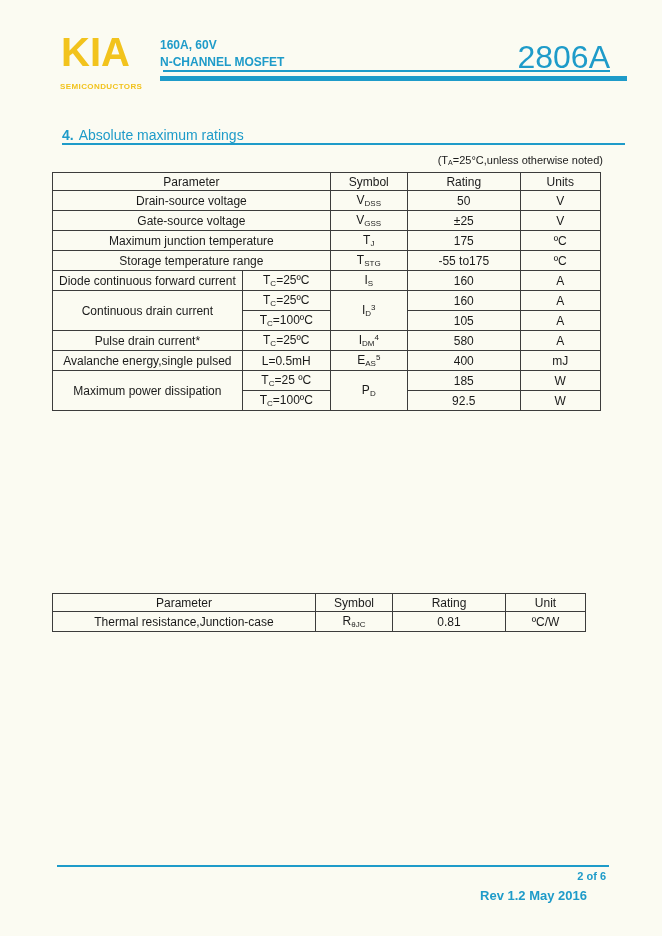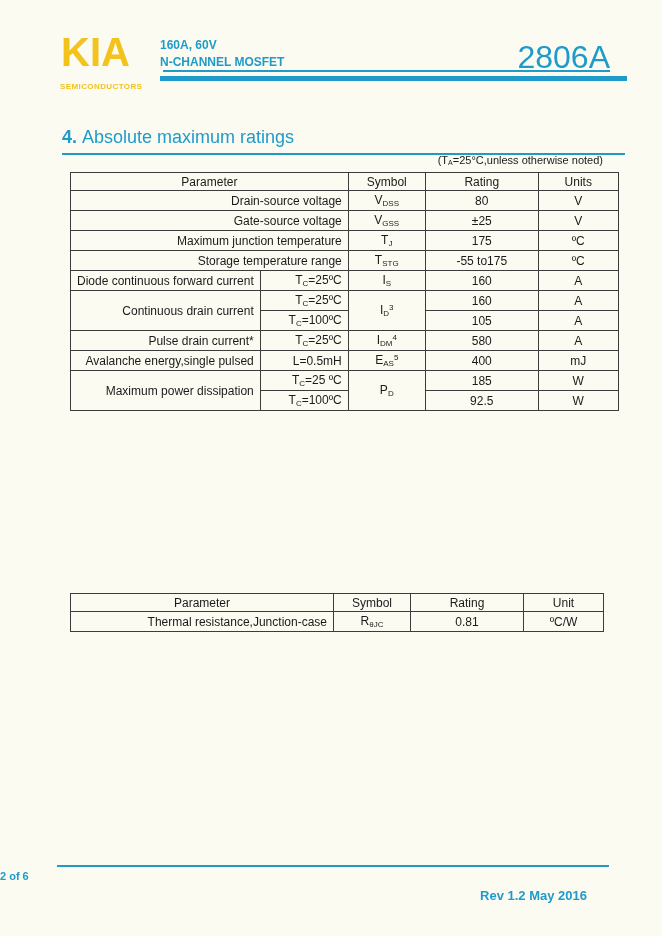--- a/index.html
+++ b/index.html
@@ -11,38 +11,38 @@
     font-family:"Liberation Sans","DejaVu Sans",sans-serif; overflow:hidden;
   }
   
   .logo { position:absolute; left:61px; top:32px; font-size:40px; line-height:1; font-weight:bold; color:var(--logo); letter-spacing:0; }
   .logo-sub { position:absolute; left:60px; top:82px; font-size:8px; font-weight:bold; color:var(--logo); letter-spacing:0.4px; }
   .hdr-sub { position:absolute; left:160px; top:37px; font-size:12px; font-weight:bold; color:var(--accent); line-height:17px; }
   .part-number { position:absolute; top:41px; right:52px; font-size:32px; color:var(--accent); line-height:1; }
   .rule-thin  { position:absolute; left:163px; top:70px; width:447px; height:2px; background:var(--accent); }
   .rule-thick { position:absolute; left:160px; top:76px; width:467px; height:5px; background:var(--accent); }
   
-  .sec { position:absolute; left:62px; width:563px; border-bottom:2px solid var(--accent); padding-bottom:5px; font-size:18px; color:var(--accent); }
+  .sec { position:absolute; left:62px; width:563px; border-bottom:2px solid var(--accent); font-size:14px; color:var(--accent); }
   .sec .num { font-weight:bold; margin-right:5px; }
   .sec4 { top:127px; }
   .sec5 { top:541px; }
   .amr-note { position:absolute; left:62px; top:154px; width:541px; text-align:right; font-size:11px; color:var(--ink); }
   .amr-note sub { font-size:7px; vertical-align:-1px; }
   
-  table.dtable { position:absolute; left:70px; border-collapse:collapse; }
+  table.dtable { position:absolute; left:52px; border-collapse:collapse; }
   .t4 { top:172px; }
   .t5 { top:593px; }
   .dtable th, .dtable td { border:1px solid var(--border); font-size:12px; font-weight:normal; height:20px; padding:0 6px; text-align:center; vertical-align:middle; white-space:nowrap; }
   .dtable th { height:18px; }
-  .dtable .pl { text-align:right; }
+  .dtable .pl { text-align:center; }
   .dtable sub { font-size:8px; vertical-align:-2px; letter-spacing:0; }
   .dtable sup { font-size:8px; vertical-align:4px; }
   
   .f-line { position:absolute; left:57px; top:865px; width:552px; height:2px; background:var(--accent); }
-  .f-page { position:absolute; left:0; top:870px; width:606px; text-align:left; font-size:11px; font-weight:bold; color:var(--accent); }
+  .f-page { position:absolute; left:0; top:870px; width:606px; text-align:right; font-size:11px; font-weight:bold; color:var(--accent); }
   .f-rev  { position:absolute; top:870px; right:75px; font-size:13px; font-weight:bold; color:var(--accent);margin-top:18px; }
 </style>
 </head>
 <body>
 
 <div class="page">
 
   <div class="logo">KIA</div>
   <div class="logo-sub">SEMICONDUCTORS</div>
   <div class="hdr-sub">
@@ -72,21 +72,21 @@
     <tbody>
         <tr>
       <th colspan="2">Parameter</th>
       <th>Symbol</th>
       <th>Rating</th>
       <th>Units</th>
     </tr>
     <tr>
       <td colspan="2" class="pl">Drain-source voltage</td>
       <td><span>V</span><sub>DSS</sub></td>
-      <td>80</td>
+      <td>50</td>
       <td>V</td>
     </tr>
     <tr>
       <td colspan="2" class="pl">Gate-source voltage</td>
       <td><span>V</span><sub>GSS</sub></td>
       <td>±25</td>
       <td>V</td>
     </tr>
     <tr>
       <td colspan="2" class="pl">Maximum junction temperature</td>

